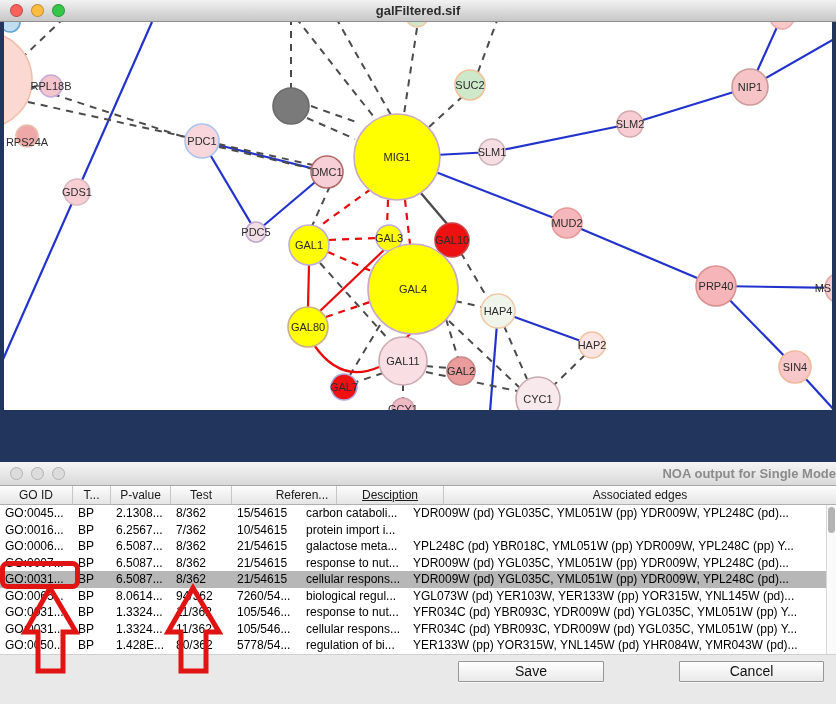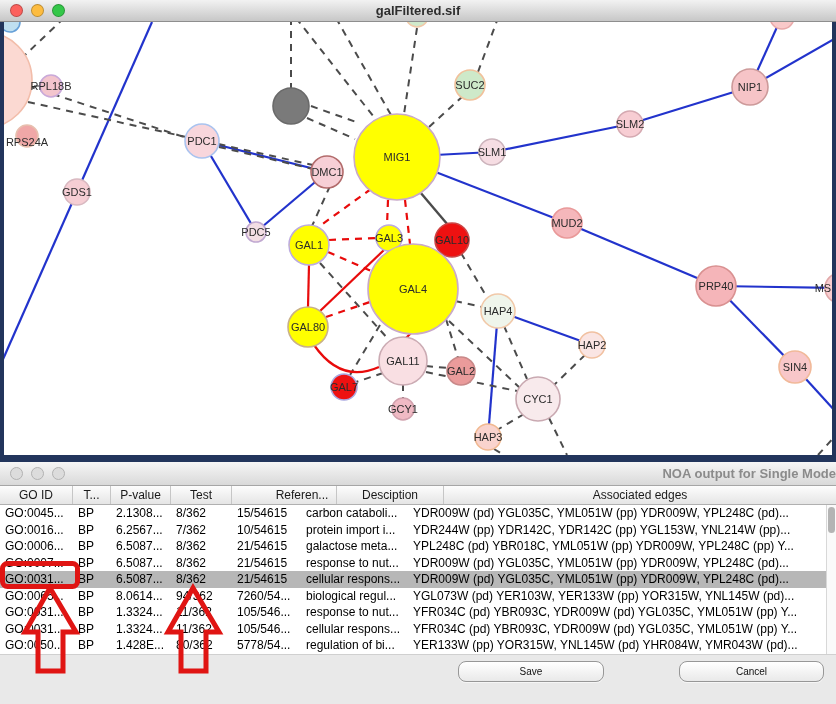--- a/index.html
+++ b/index.html
@@ -6,21 +6,21 @@
   #stage{position:relative;width:836px;height:704px;overflow:hidden;
          font-family:"Liberation Sans",sans-serif;background:#a16207;}
 
   
   .net-window{position:absolute;left:0;top:0;width:836px;height:462px;background:#22355c;}
   .titlebar{position:absolute;left:0;top:0;right:0;height:22px;
             background:linear-gradient(#f2f2f2,#c7c7c7);border-bottom:1px solid #8e8e8e;box-sizing:border-box;}
   .titlebar .title{line-height:21px;text-align:center;font-size:13px;font-weight:700;color:#2e2e2e;}
   .lights{position:absolute;left:10px;top:4px;display:flex;gap:8px;}
   .light{width:13px;height:13px;border-radius:50%;box-sizing:border-box;border:1px solid rgba(0,0,0,.25);}
-  .net-canvas{position:absolute;left:4px;top:22px;width:828px;height:433px;background:#ffffff;overflow:hidden;}
+  .net-canvas{position:absolute;left:4px;top:22px;width:828px;height:388px;background:#ffffff;overflow:hidden;}
   .net-canvas svg{display:block;}
 
   
   .noa-window{position:absolute;left:0;top:462px;width:836px;height:242px;background:#e9e9e9;}
   .noa-titlebar{position:relative;height:24px;background:linear-gradient(#f6f6f6,#d9d9d9);
                 border-bottom:1px solid #a6a6a6;box-sizing:border-box;}
   .noa-titlebar .title{line-height:23px;text-align:right;font-size:13px;font-weight:700;color:#8b8b8b;}
   .noa-titlebar .lights{top:5px;}
   .light.inactive{background:#dcdcdc;border:1px solid #b2b2b2;}
 
@@ -34,22 +34,22 @@
   .row{display:flex;height:16.5px;line-height:16.5px;font-size:12px;color:#000;white-space:nowrap;}
   .row.selected{background:#b7b7b7;}
   .cell{overflow:hidden;padding-left:5px;box-sizing:border-box;flex-shrink:0;}
   .cell:last-child{flex:1;}
 
   .scrollbar{position:absolute;top:43px;right:0;width:10px;height:149px;
              background:#fafafa;border-left:1px solid #d8d8d8;box-sizing:border-box;}
   .thumb{position:absolute;top:2px;left:1px;width:7px;height:26px;border-radius:4px;background:#b4b4b4;}
 
   .button-panel{position:absolute;top:192px;left:0;right:0;bottom:0;background:#e9e9e9;border-top:1px solid #d0d0d0;}
-  .btn{position:absolute;height:21px;border:1px solid #979797;border-radius:8px;
-       background:linear-gradient(#ffffff,#e9e9e9);font-size:10px;color:#111;
+  .btn{position:absolute;height:21px;border:1px solid #979797;border-radius:1px;
+       background:linear-gradient(#ffffff,#e9e9e9);font-size:14px;color:#111;
        text-align:center;line-height:19px;box-sizing:border-box;box-shadow:0 1px 0 rgba(255,255,255,.6);}
   #save-btn{left:458px;top:6px;width:146px;}
   #cancel-btn{left:679px;top:6px;width:145px;}
 
   
   #overlay{position:absolute;left:0;top:0;z-index:9;pointer-events:none;}
 </style>
 </head>
 <body>
 
@@ -198,41 +198,40 @@
       </div>
       <div class="title">NOA output for Single Mode</div>
     </div>
 
     <div class="table-header" id="table-header">
         <div class="th" style="width: 73px;">GO ID</div>
         <div class="th" style="width: 38px;">T...</div>
         <div class="th" style="width: 60px;">P-value</div>
         <div class="th" style="width: 61px;">Test</div>
         <div class="th" style="width: 69px; margin-left: 36px;">Referen...</div>
-        <div class="th" style="width: 107px;">Desciption</div>
+        <div class="th" style="width: 107px; text-decoration: underline;">Desciption</div>
         <div class="th">Associated edges</div>
       </div>
     <div class="table-body" id="table-body">
         <div class="row">
           <div class="cell" style="width: 73px;">GO:0045...</div>
           <div class="cell" style="width: 38px;">BP</div>
           <div class="cell" style="width: 60px;">2.1308...</div>
           <div class="cell" style="width: 61px;">8/362</div>
           <div class="cell" style="width: 69px;">15/54615</div>
           <div class="cell" style="width: 107px;">carbon cataboli...</div>
           <div class="cell">YDR009W (pd) YGL035C, YML051W (pp) YDR009W, YPL248C (pd)...</div>
         </div>
         <div class="row">
           <div class="cell" style="width: 73px;">GO:0016...</div>
           <div class="cell" style="width: 38px;">BP</div>
           <div class="cell" style="width: 60px;">6.2567...</div>
           <div class="cell" style="width: 61px;">7/362</div>
           <div class="cell" style="width: 69px;">10/54615</div>
           <div class="cell" style="width: 107px;">protein import i...</div>
-          <div class="cell">YDR244W (pp) YDR142C, YDR142C (pp) YGL153W, YNL214W (pp)...</div>
         </div>
         <div class="row">
           <div class="cell" style="width: 73px;">GO:0006...</div>
           <div class="cell" style="width: 38px;">BP</div>
           <div class="cell" style="width: 60px;">6.5087...</div>
           <div class="cell" style="width: 61px;">8/362</div>
           <div class="cell" style="width: 69px;">21/54615</div>
           <div class="cell" style="width: 107px;">galactose meta...</div>
           <div class="cell">YPL248C (pd) YBR018C, YML051W (pp) YDR009W, YPL248C (pp) Y...</div>
         </div>

